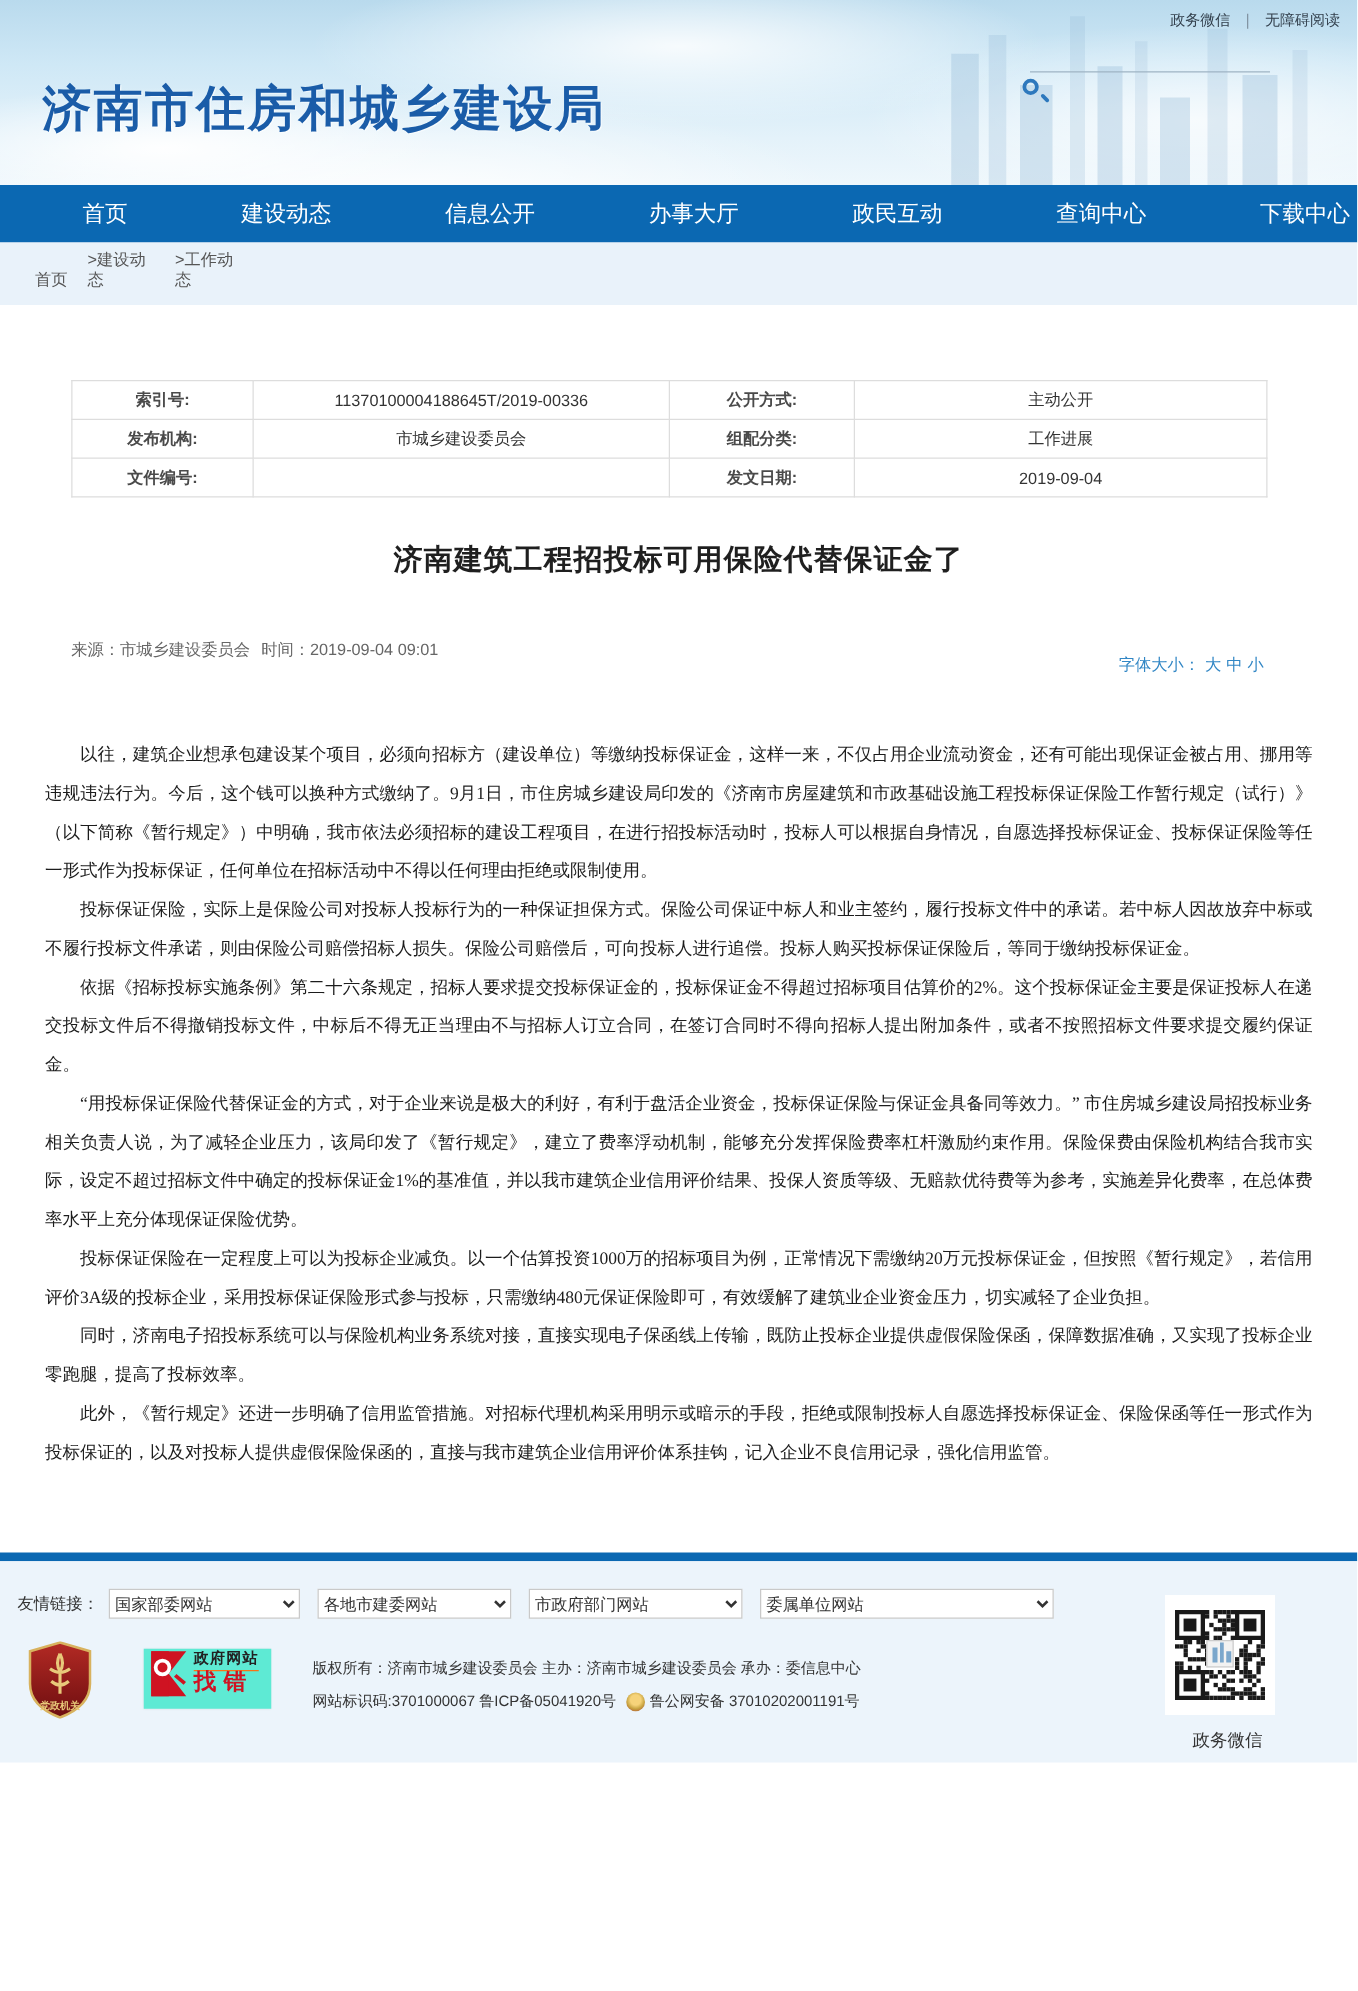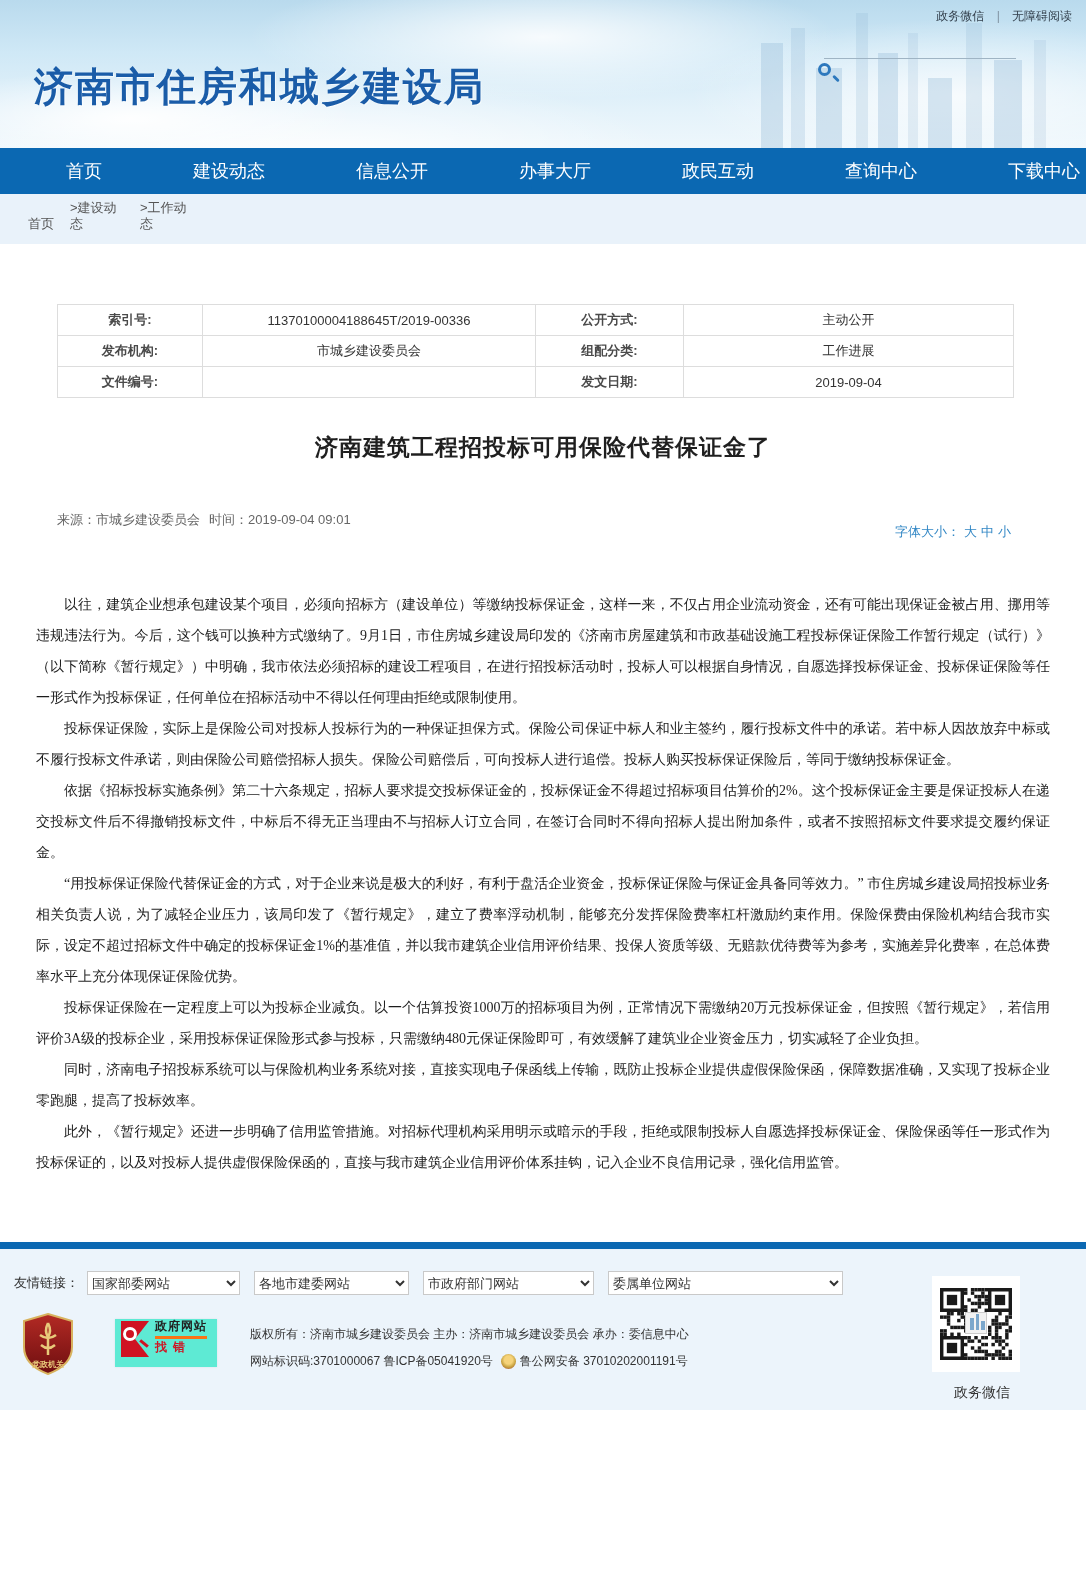--- a/index.html
+++ b/index.html
@@ -74,21 +74,21 @@
   .links-row select.s1{ width:153px; } .links-row select.s2{ width:155px; }
   .links-row select.s3{ width:171px; } .links-row select.s4{ width:235px; }
   .badge-shield { position:absolute; left:20px; top:64px; cursor:pointer; }
   .zc-logo { position:absolute; left:115px; top:70px; width:102px; height:48px; background:#5eead4; display:flex; cursor:pointer; box-shadow:0 0 2px rgba(0,0,0,.08); }
   .zc-mag { position:relative; width:36px; height:40px; margin-left:4px; }
   .zc-mag .flag { position:absolute; left:2px; top:2px; width:0; height:0; border-top:18px solid #cf1322; border-bottom:18px solid #cf1322; border-left:14px solid #cf1322; border-right:14px solid transparent; }
   .zc-mag .ring { position:absolute; left:4px; top:8px; width:14px; height:14px; border:3px solid #fff; border-radius:50%; background:transparent; }
   .zc-mag .stick { position:absolute; left:20px; top:23px; width:10px; height:3px; background:#cf1322; transform:rotate(40deg); }
   .zc-text { line-height:15px; }
   .zc-text .t1 { font-size:12px; font-weight:bold; color:#222; letter-spacing:1px; }
-  .zc-text .t2 { font-size:12px; font-weight:bold; color:#cf1322; letter-spacing:6px; border-top:3px solid #f97316; margin-top:2px; padding-top:1px; }
+  .zc-text .t2 { font-size:18px; font-weight:bold; color:#cf1322; letter-spacing:6px; border-top:1px solid #f97316; margin-top:2px; padding-top:1px; }
   .copyright { position:absolute; left:250px; top:72px; font-size:12px; color:#333; }
   .copyright .line { height:27px; line-height:27px; display:flex; align-items:center; }
   .police-icon { display:inline-block; width:15px; height:15px; border-radius:50%;
     background:radial-gradient(circle at 50% 40%, #f6d37a 0 35%, #c9a542 60%, #a2352b 100%); margin:0 4px 0 8px; }
   .beian-link { color:#333; text-decoration:none; cursor:pointer; }
   .qr-box { position:absolute; right:66px; top:27px; width:88px; height:96px; background:#fff; padding:8px; }
   .qr-box svg { display:block; }
   .qr-center { position:absolute; left:33px; top:36px; width:22px; height:22px; background:#f2f2f2; border:1px solid #ccc; }
   .qr-center i { position:absolute; bottom:3px; background:#7ba7cc; display:block; }
   .qr-label { position:absolute; right:76px; top:135px; font-size:14px; color:#333; }

